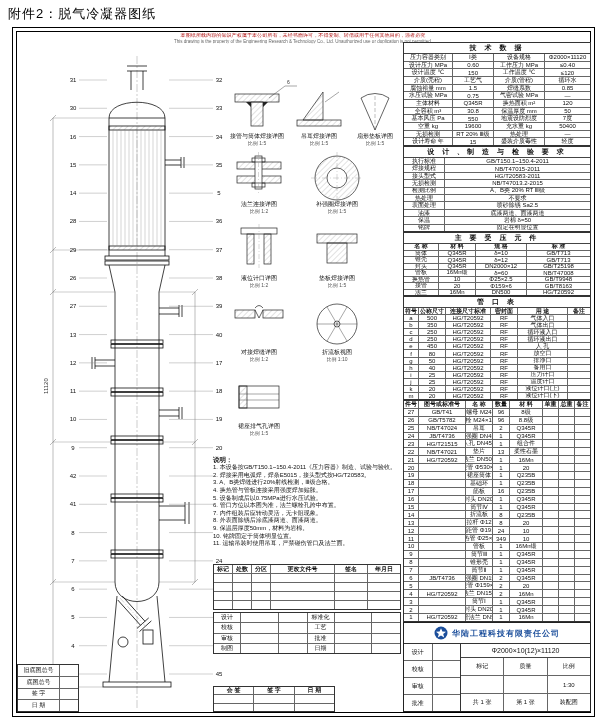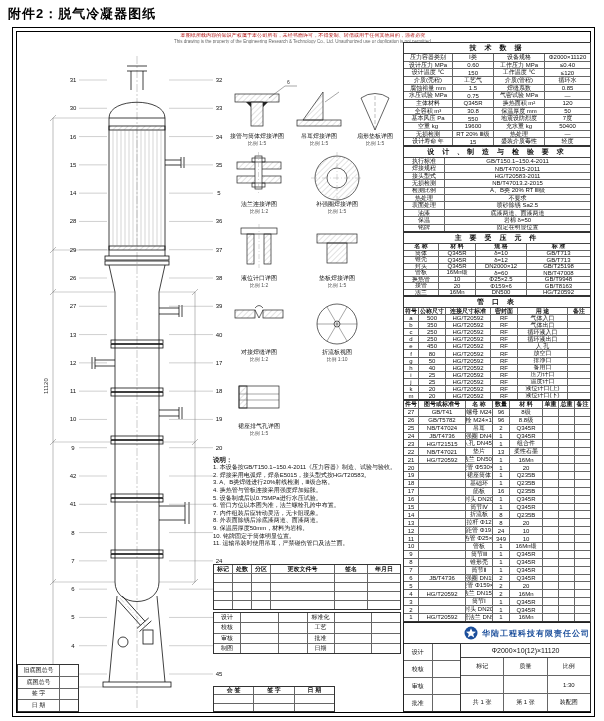--- a/index.html
+++ b/index.html
@@ -1,19 +1,19 @@
 <!DOCTYPE html>
 <html><head>
 <meta charset="utf-8">
 <style>
   html,body{margin:0;padding:0;background:#fff;}
   #page{position:relative;width:604px;height:721px;background:#fff;overflow:hidden;
         font-family:"Liberation Sans","DejaVu Sans",sans-serif;color:#111;}
   .abs{position:absolute;}
-  #page-title{left:8px;top:5px;font-size:13px;font-weight:bold;color:#000;letter-spacing:1px;}
+  #page-title{left:8px;top:5px;font-size:13px;font-weight:normal;color:#000;letter-spacing:1px;}
   #sheet{left:12px;top:27px;width:581px;height:688px;border:1px solid #000;background:#fff;}
   #frame{left:3px;top:3px;right:3px;bottom:3px;border:0.6px solid #000;pointer-events:none;}
   
   #notice{left:88px;top:4px;width:404px;text-align:center;line-height:6px;}
   #notice .cn{font-size:6px;transform:scale(.85);transform-origin:center;color:#b01010;white-space:nowrap;overflow:hidden;}
   #notice .en{font-size:6px;transform:scale(.75);transform-origin:center;color:#666;white-space:nowrap;overflow:hidden;}
   
   .tbl{position:absolute;border:0.7px solid #333;display:flex;flex-direction:column;background:#fff;font-size:6px;}
   .ttl{flex:0 0 10px;border-bottom:0.5px solid #444;display:flex;align-items:center;justify-content:center;
        font-weight:bold;font-size:7px;letter-spacing:3px;overflow:hidden;}
@@ -43,21 +43,21 @@
   .t-corner .td:nth-child(2){flex:0 0 18px;}
   .t-corner .rows .tr:first-child{font-weight:normal;}
   
   .t-notes{border:none;font-size:6px;}
   .t-notes .rows .tr{border:none;flex:0 0 7.6px;}
   .t-notes .rows .td{border:none;justify-content:flex-start;text-align:left;}
   .t-notes .rows .tr:first-child{font-weight:normal;}
   #notes-title{font-weight:bold;font-size:6.5px;height:8px;}
   
   #tblock{left:390px;top:594px;width:186px;height:88px;border:0.8px solid #222;display:flex;flex-direction:column;background:#fff;}
-  #tb-co{flex:0 0 20px;display:flex;align-items:center;justify-content:flex-end;gap:4px;border-bottom:0.6px solid #333;}
+  #tb-co{flex:0 0 20px;display:flex;align-items:center;justify-content:center;gap:4px;border-bottom:0.6px solid #333;}
   #tb-co-name{color:#1b4e9b;font-weight:bold;font-size:8px;letter-spacing:1px;}
   #tb-body{flex:1;display:flex;min-height:0;}
   #tb-sign{flex:0 0 56px;border-right:0.6px solid #333;display:flex;flex-direction:column;}
   #tb-main{flex:1;display:flex;flex-direction:column;min-width:0;}
   #tb-prod{flex:0 0 24px;display:flex;align-items:center;justify-content:center;font-weight:bold;font-size:10px;letter-spacing:1px;border-bottom:0.5px solid #444;overflow:hidden;}
   #tb-spec{flex:0 0 13px;display:flex;align-items:center;justify-content:center;font-size:7px;border-bottom:0.5px solid #444;overflow:hidden;}
   .mini{position:relative;flex:1;border:none;font-size:6px;}
   .mini .rows .tr:first-child{font-weight:normal;}
 </style>
 </head>

